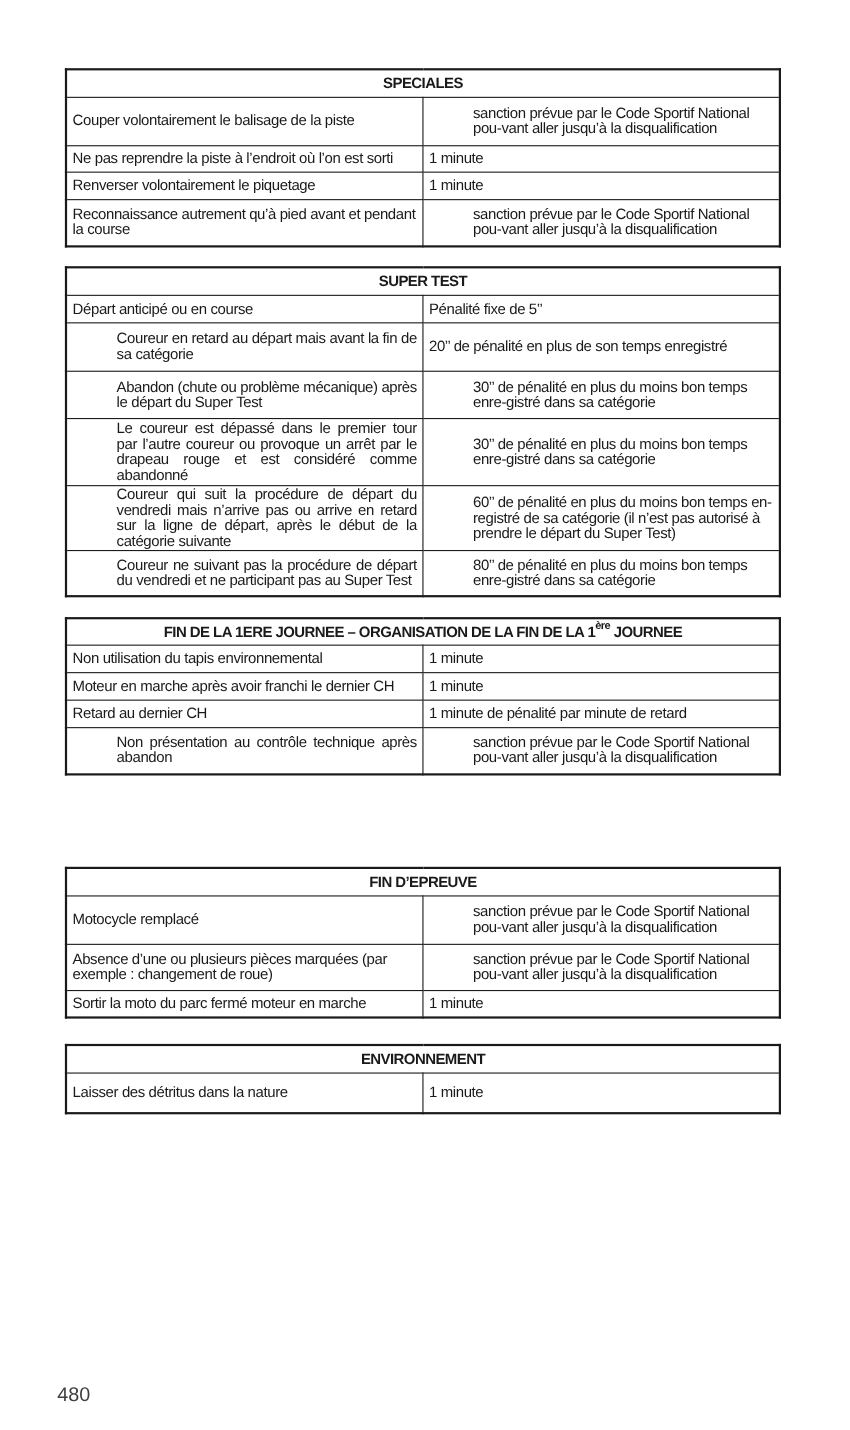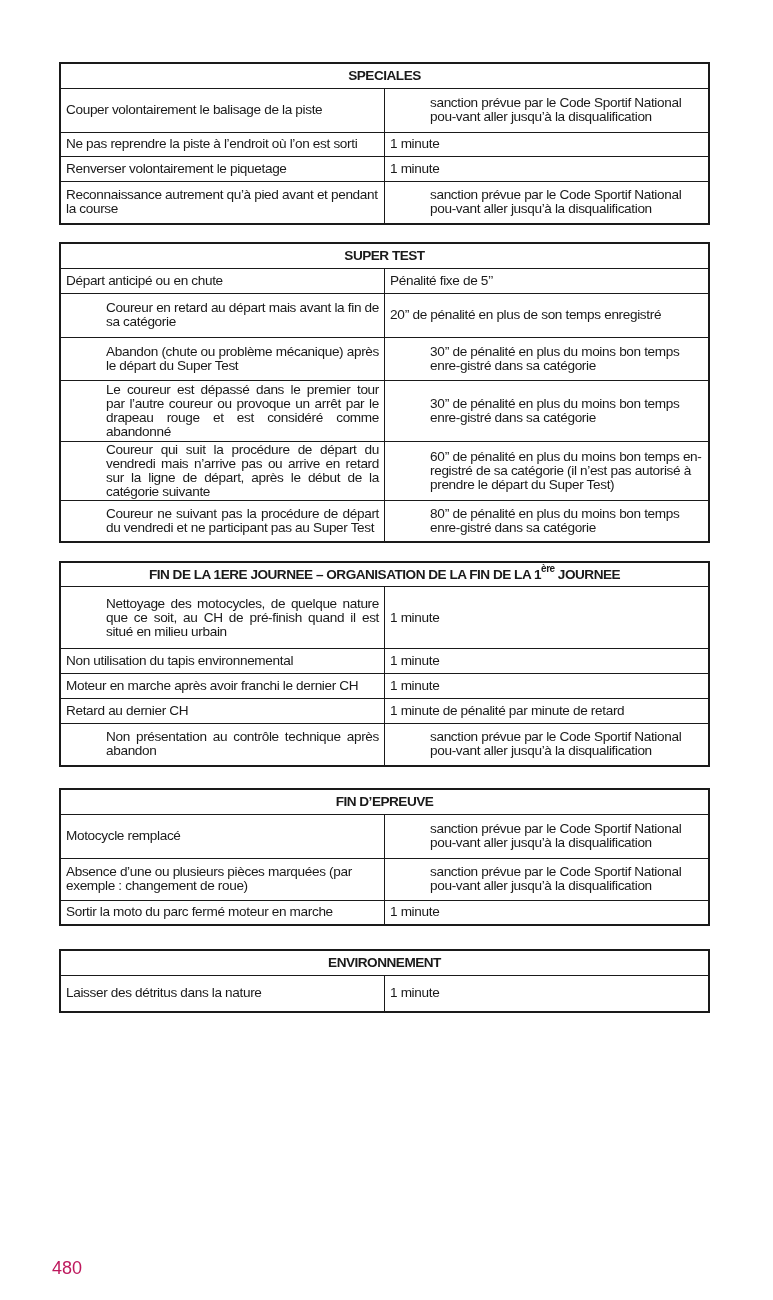--- a/index.html
+++ b/index.html
@@ -21,21 +21,21 @@
   .tbl th {
     font-weight: bold; text-align: center; height: 23px; padding: 0 4px;
     letter-spacing: -0.5px;
   }
   .tbl td.c1 { width: 315px; text-align: left; }
   .tbl td.just { text-align: justify; text-align-last: left; padding-left: 45px; }
   .tbl td.c2 { text-align: left; }
   .tbl th sup { font-size: 10px; line-height: 0; position: relative; top: -1px; }
   .pagenum {
     position: absolute; left: 52px; top: 1258px;
-    font-size: 18px; font-family: "Liberation Sans", sans-serif; color: #be185d;
+    font-size: 18px; font-family: "Liberation Sans", sans-serif; color: #404040;
   }
 </style>
 </head>
 <body>
 
 <table class="tbl" style="top:62px;">
   <tbody>
       <tr style="height:25px;">
     <th colspan="2">SPECIALES</th>
   </tr>
@@ -57,21 +57,21 @@
   </tr>
 </tbody>
   </table>
 
 <table class="tbl" style="top:242px;border-radius:16px;">
   <tbody>
       <tr style="height:25px;">
     <th colspan="2">SUPER TEST</th>
   </tr>
   <tr style="height:25px;">
-    <td class="c1">Départ anticipé ou en chute</td>
+    <td class="c1">Départ anticipé ou en course</td>
     <td class="c2">Pénalité fixe de 5’’</td>
   </tr>
   <tr style="height:44px;">
     <td class="c1 just">Coureur en retard au départ mais avant la fin de sa catégorie</td>
     <td class="c2">20’’ de pénalité en plus de son temps enregistré</td>
   </tr>
   <tr style="height:43px;">
     <td class="c1 just">Abandon (chute ou problème mécanique) après le départ du Super Test</td>
     <td class="c2 just">30’’ de pénalité en plus du moins bon temps enre-gistré dans sa catégorie</td>
   </tr>
@@ -87,24 +87,20 @@
     <td class="c1 just">Coureur ne suivant pas la procédure de départ du vendredi et ne participant pas au Super Test</td>
     <td class="c2 just">80’’ de pénalité en plus du moins bon temps enre-gistré dans sa catégorie</td>
   </tr>
 </tbody>
   </table>
 
 <table class="tbl" style="top:561px;">
   <tbody>
       <tr style="height:24px;">
     <th colspan="2"><span>FIN DE LA 1ERE JOURNEE – ORGANISATION DE LA FIN DE LA 1</span><sup>ère</sup><span style="white-space:pre;"> JOURNEE</span></th>
-  </tr>
-  <tr style="height:62px;">
-    <td class="c1 just">Nettoyage des motocycles, de quelque nature que ce soit, au CH de pré-finish quand il est situé en milieu urbain</td>
-    <td class="c2">1 minute</td>
   </tr>
   <tr style="height:25px;">
     <td class="c1">Non utilisation du tapis environnemental</td>
     <td class="c2">1 minute</td>
   </tr>
   <tr style="height:25px;">
     <td class="c1">Moteur en marche après avoir franchi le dernier CH</td>
     <td class="c2">1 minute</td>
   </tr>
   <tr style="height:25px;">

